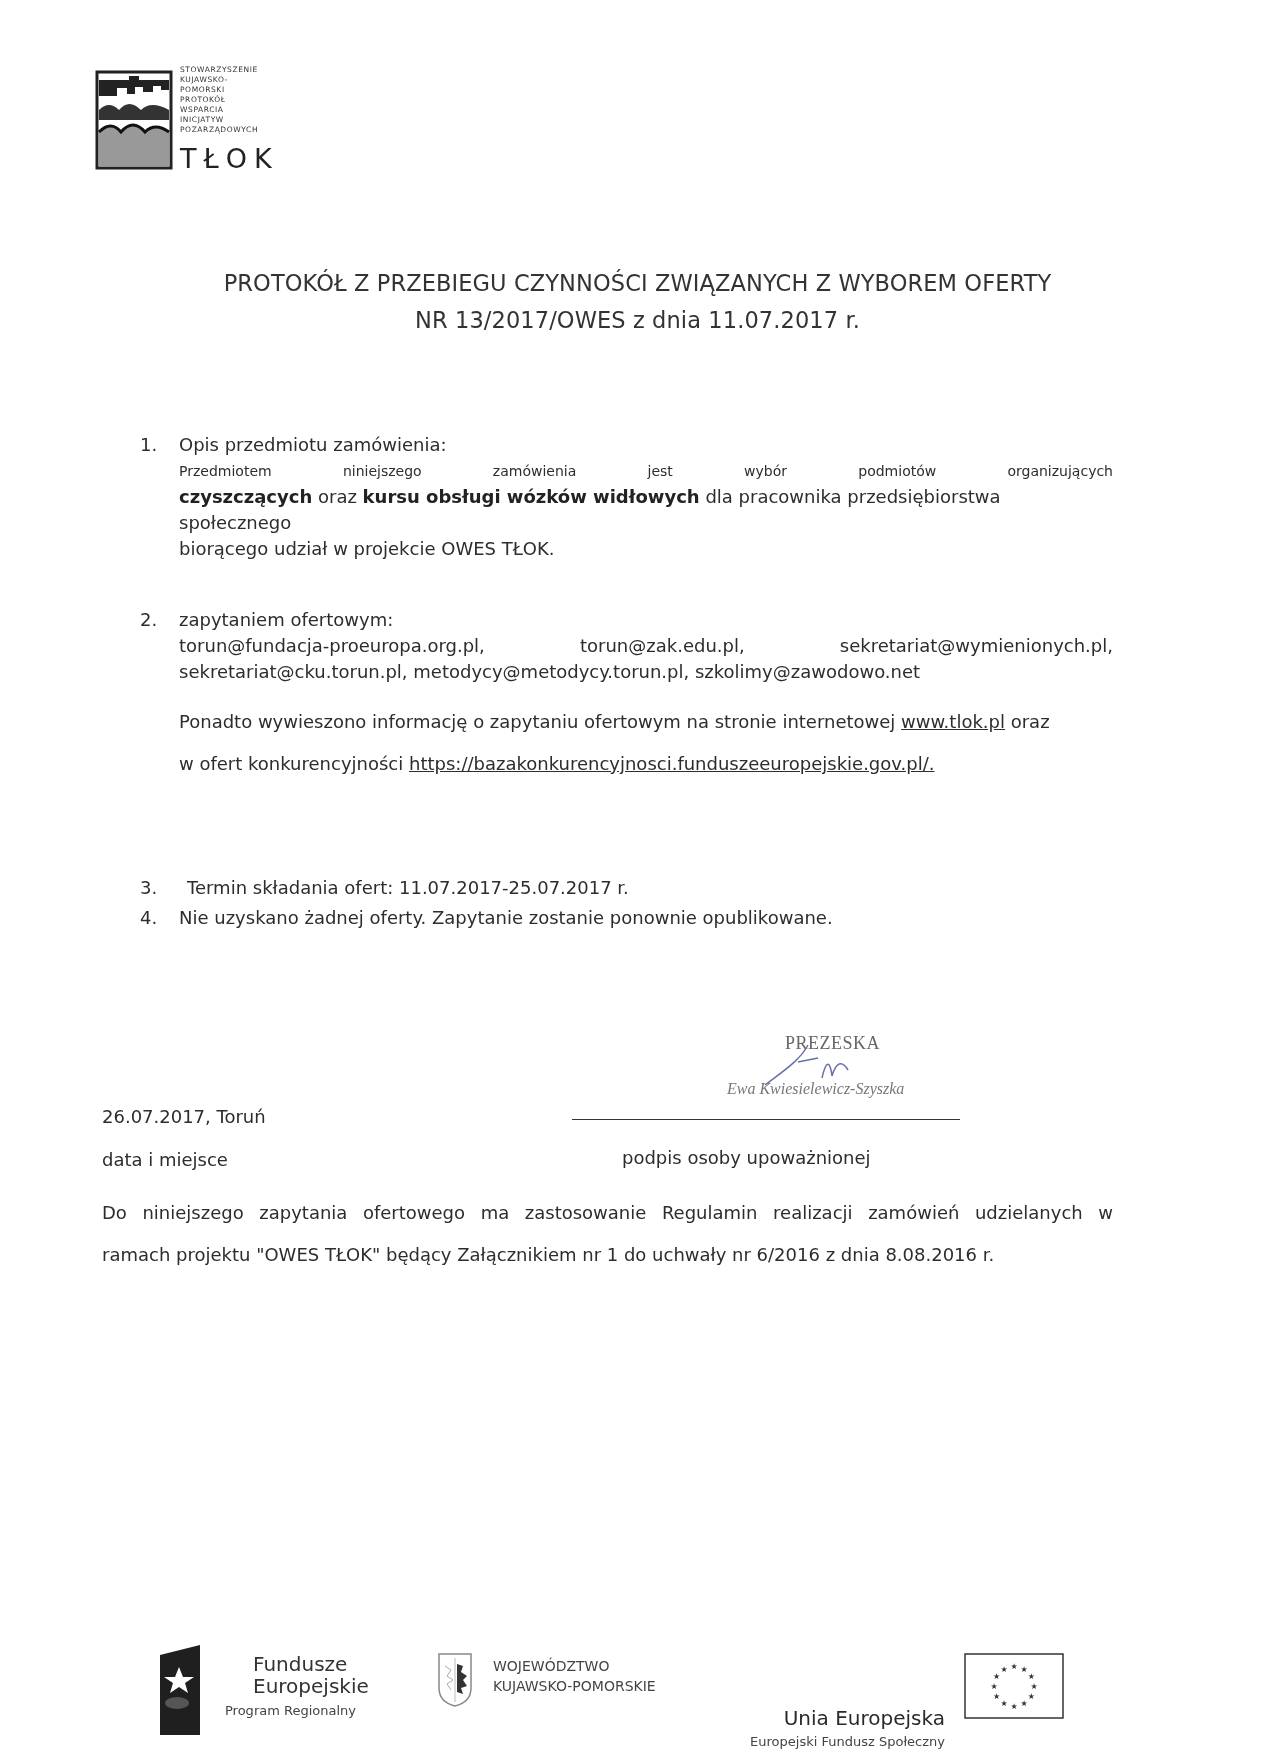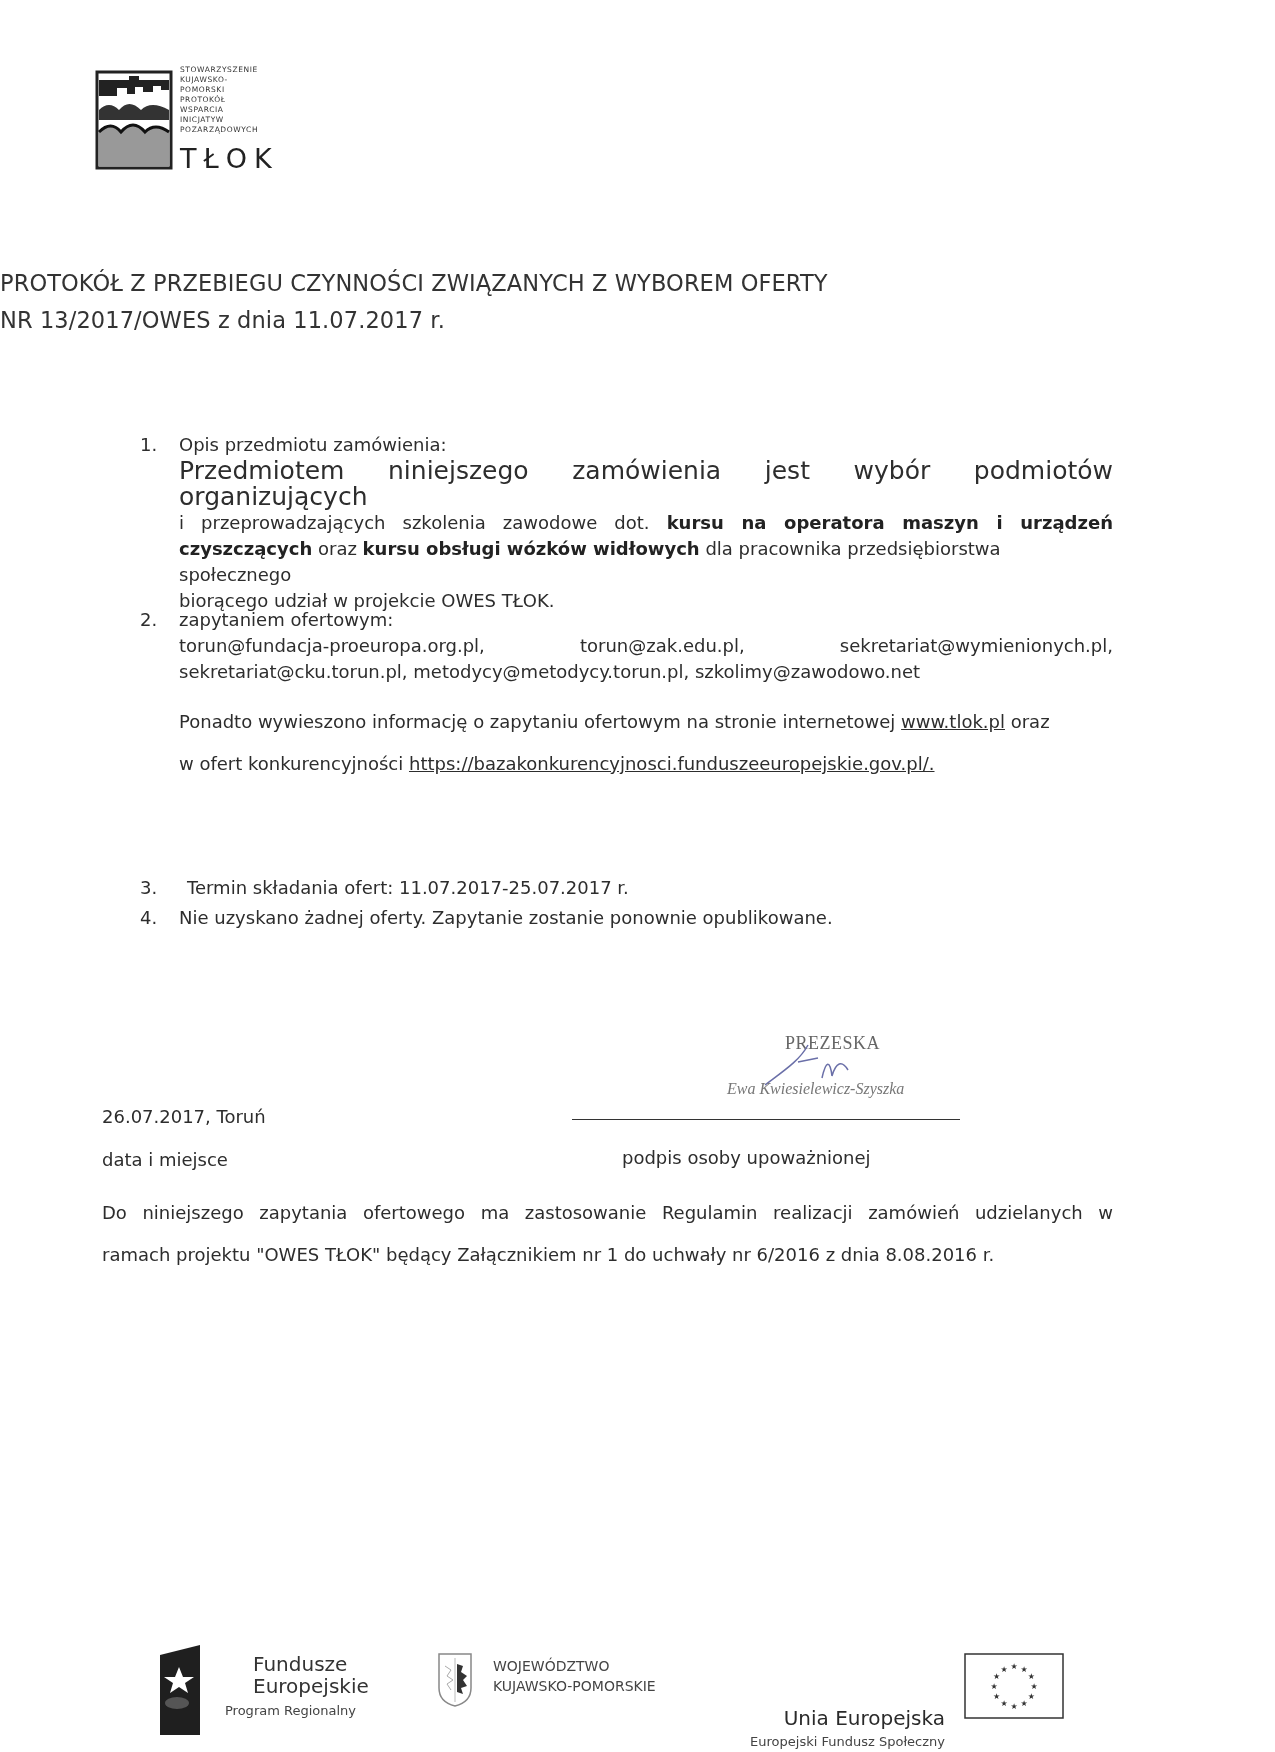--- a/index.html
+++ b/index.html
@@ -5,21 +5,21 @@
   html, body { margin:0; padding:0; }
   body { width:1275px; height:1752px; background:#fff; position:relative; overflow:hidden;
          font-family:"DejaVu Sans", sans-serif; color:#2b2b2b; }
   .abs { position:absolute; }
   
   #logo { left:95px; top:65px; width:200px; height:110px; }
   #logo .mark { position:absolute; left:0; top:5px; width:78px; height:100px; }
   #logo .lines { position:absolute; left:85px; top:0; font-size:7.5px; line-height:10px; letter-spacing:0.6px; color:#333; }
   #logo .tlok { position:absolute; left:85px; top:78px; font-size:27px; letter-spacing:7px; color:#222; font-weight:400; }
   
-  .title { left:0; width:1275px; text-align:left; font-size:22.5px; color:#333; letter-spacing:0.1px; }
+  .title { left:0; width:1275px; text-align:center; font-size:22.5px; color:#333; letter-spacing:0.1px; }
   
   .p { font-size:18px; line-height:26px; color:#2d2d2d; }
   .num { width:30px; }
   .just { text-align:justify; text-align-last:justify; }
   b { font-weight:bold; color:#222; }
   a { color:#2d2d2d; text-decoration:underline; }
   .sigtitle { font-family:"Liberation Serif", serif; font-size:18px; color:#666; letter-spacing:0.5px; }
   .signame { font-family:"Liberation Serif", serif; font-style:italic; font-size:16px; color:#777; }
   .sigline { border-top:1.5px solid #333; }
   
@@ -48,22 +48,21 @@
   </div>
   <div class="tlok">TŁOK</div>
 </div>
 
 <div class="abs title" style="top:270px;">PROTOKÓŁ Z PRZEBIEGU CZYNNOŚCI ZWIĄZANYCH Z WYBOREM OFERTY</div>
 <div class="abs title" style="top:307px;">NR 13/2017/OWES z dnia 11.07.2017 r.</div>
 
 <div class="abs p num" style="left:140px; top:432px;">1.</div>
 <div class="abs p" style="left:179px; top:432px; width:934px;">
   <div>Opis przedmiotu zamówienia:</div>
-  <div class="just" style="font-size:25px;">Przedmiotem niniejszego zamówienia jest wybór podmiotów organizujących</div>
-  <div class="just"><span>i przeprowadzających szkolenia zawodowe dot. </span><b>kursu na operatora maszyn i urządzeń</b></div>
+  <div class="just" style="font-size:14px;">Przedmiotem niniejszego zamówienia jest wybór podmiotów organizujących</div>
   <div><b>czyszczących</b><span> oraz </span><b>kursu obsługi wózków widłowych</b><span> dla pracownika przedsiębiorstwa społecznego</span></div>
   <div>biorącego udział w projekcie OWES TŁOK.</div>
 </div>
 
 <div class="abs p num" style="left:140px; top:607px;">2.</div>
 <div class="abs p" style="left:179px; top:607px; width:934px;">
   <div>zapytaniem ofertowym:</div>
   <div style="display:flex; justify-content:space-between;">
     <span>torun@fundacja-proeuropa.org.pl,</span>
     <span>torun@zak.edu.pl,</span>

